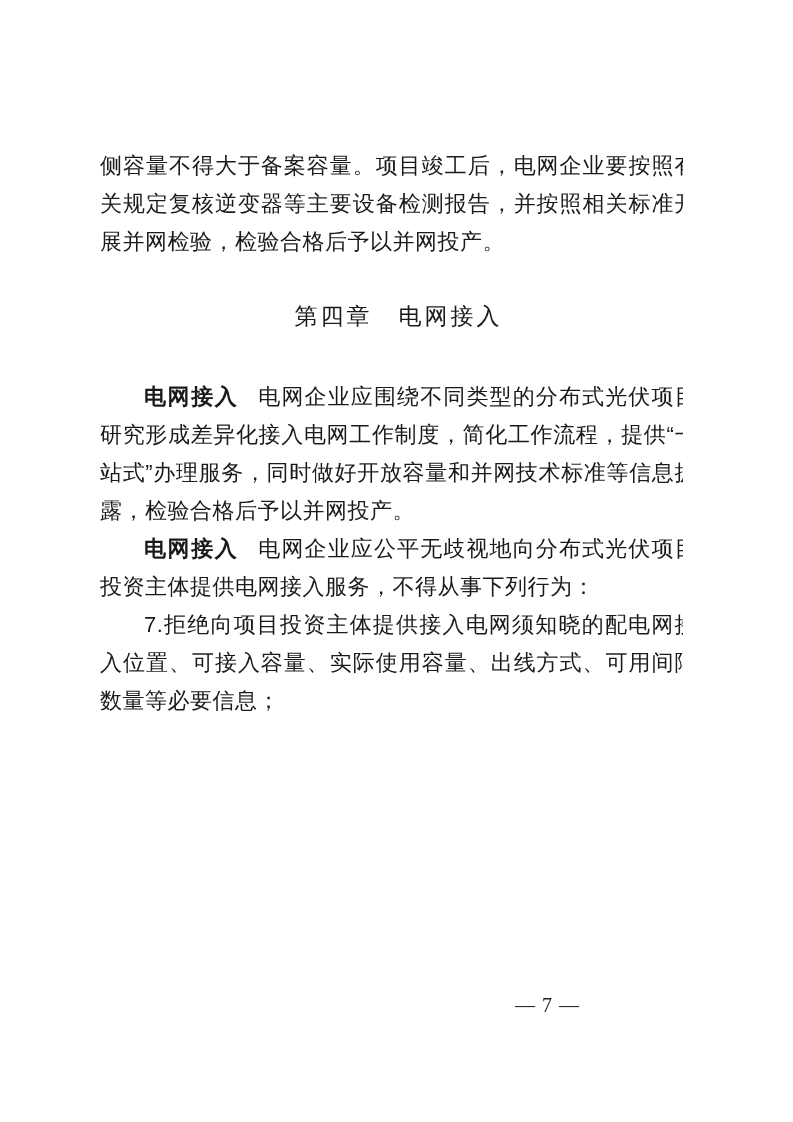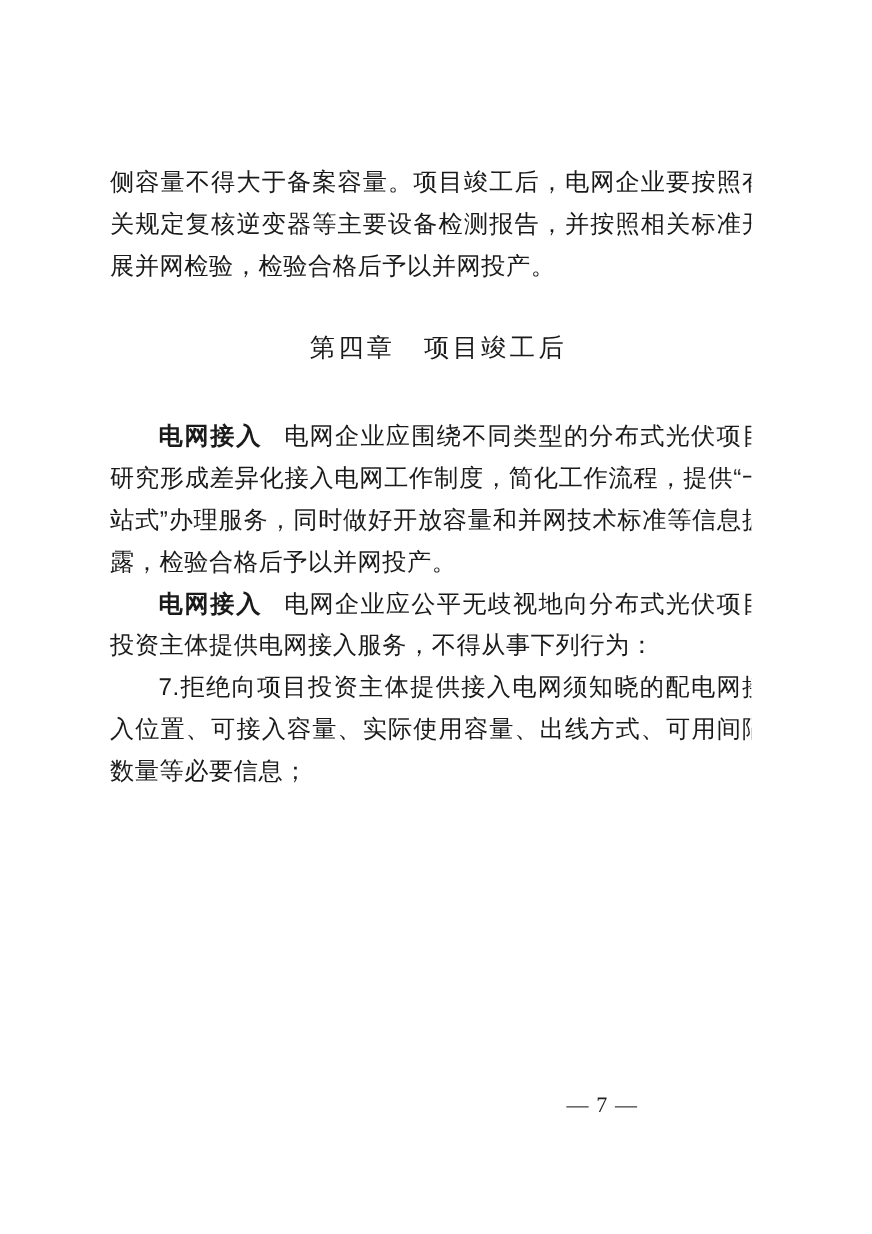--- a/index.html
+++ b/index.html
@@ -61,21 +61,21 @@
 </style>
 </head>
 <body>
 
 <div class="page">
 
   <div class="content">
 
     <p class="body-par">侧容量不得大于备案容量。项目竣工后，电网企业要按照有关规定复核逆变器等主要设备检测报告，并按照相关标准开展并网检验，检验合格后予以并网投产。</p>
 
-    <h2 class="chapter-heading">第四章　项目竣工后</h2>
+    <h2 class="chapter-heading">第四章　电网接入</h2>
 
 
     <p class="body-par indent"><span class="article-label">电网接入</span><span>电网企业应围绕不同类型的分布式光伏项目研究形成差异化接入电网工作制度，简化工作流程，提供“一站式”办理服务，同时做好开放容量和并网技术标准等信息披露，检验合格后予以并网投产。</span></p>
 
     <p class="body-par indent"><span class="article-label">电网接入</span><span>电网企业应公平无歧视地向分布式光伏项目投资主体提供电网接入服务，不得从事下列行为：</span></p>
 
 
     <p class="body-par indent">7.拒绝向项目投资主体提供接入电网须知晓的配电网接入位置、可接入容量、实际使用容量、出线方式、可用间隔数量等必要信息；</p>
 
   </div>

